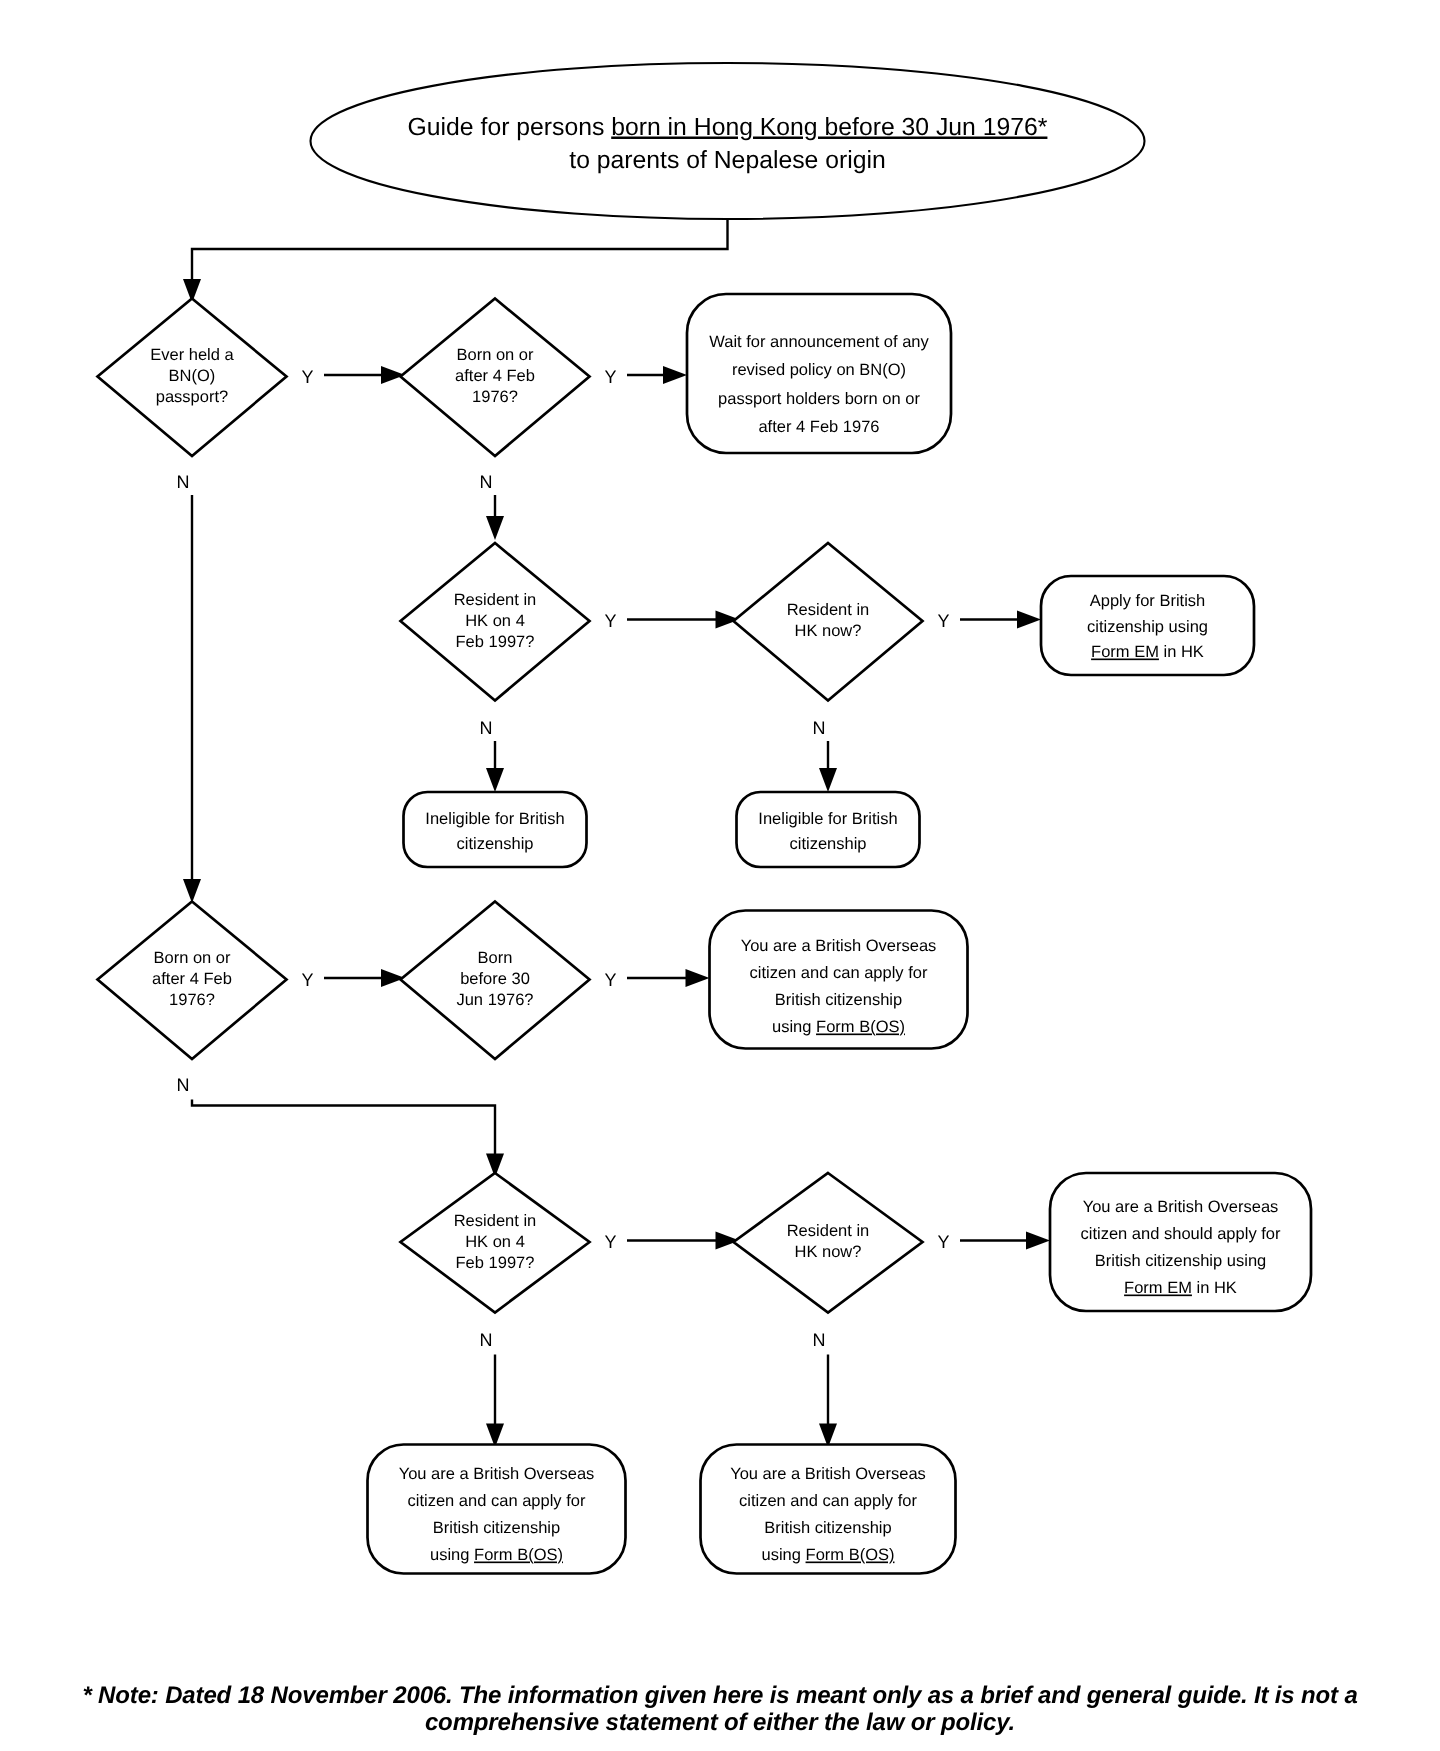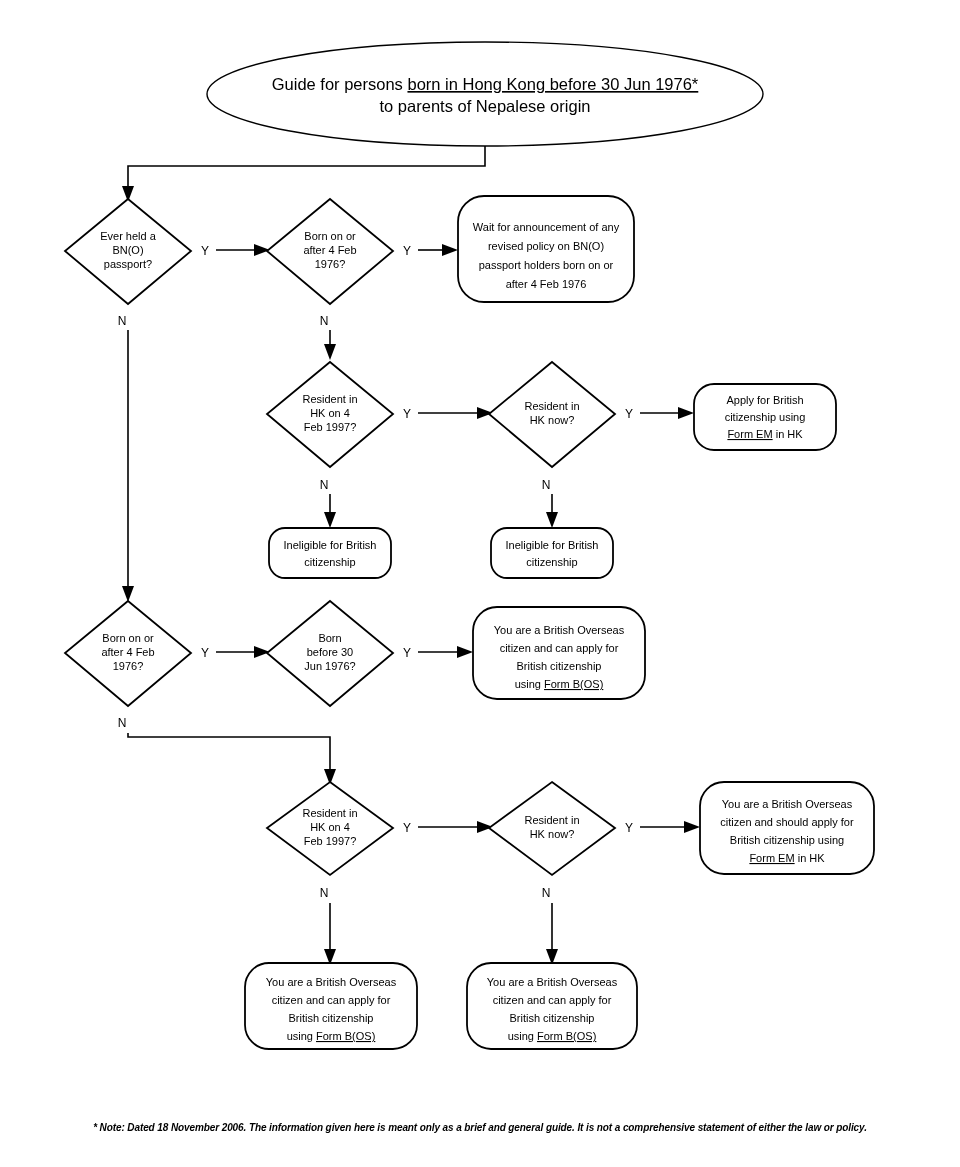--- a/index.html
+++ b/index.html
@@ -61,21 +61,21 @@
     font-size: 12px;
     text-anchor: middle;
   }
   .footnote {
     position: absolute;
     left: 0;
     top: 1122px;
     width: 960px;
     text-align: center;
     font-family: "Liberation Sans", sans-serif;
-    font-size: 10px;
+    font-size: 16px;
     font-style: italic;
     font-weight: bold;
     letter-spacing: -0.1px;
     color: #000000;
   }
 </style>
 </head>
 <body>
 
 <div id="chart-root">

